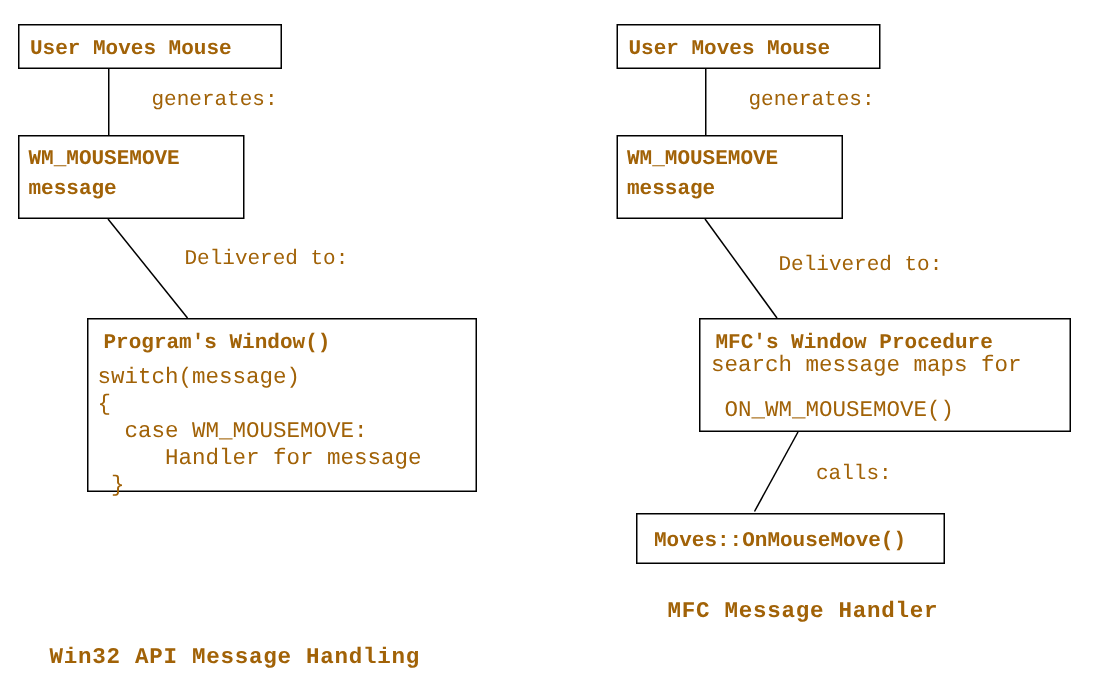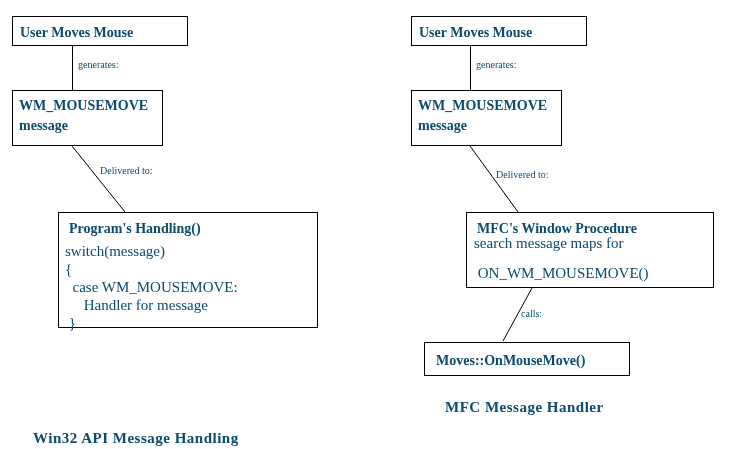--- a/index.html
+++ b/index.html
@@ -6,43 +6,44 @@
     margin: 0;
     padding: 0;
     background: #ffffff;
   }
   #canvas {
     position: relative;
     width: 729px;
     height: 449px;
     background: #ffffff;
     overflow: hidden;
-    font-family: Liberation Serif, serif;
-    color: #0c4a6e;
+    font-family: Liberation Mono, monospace;
+    color: #a16207;
   }
   .box {
     position: absolute;
     border: 1px solid #000000;
     background: #ffffff;
     box-sizing: border-box;
     padding: 0;
   }
   .box-line {
     position: absolute;
     white-space: pre;
     line-height: 1;
   }
   .bold {
     font-weight: bold;
   }
   .edge-label {
     position: absolute;
     white-space: pre;
     line-height: 1;
-    font-size: 10px;
+    font-size: 14px;
+    margin-left: 23px;
   }
   .caption {
     position: absolute;
     white-space: pre;
     line-height: 1;
     font-weight: bold;
     font-size: 15px;
     letter-spacing: 0.5px;
   }
   .connector {
@@ -77,21 +78,21 @@
     <div class="box-line bold t14" style="left:6px; top:28px;">message</div>
   </div>
 
   <svg class="connector" style="left:0px; top:0px; width:729px; height:449px;">
     <line x1="72" y1="146" x2="125" y2="212"></line>
   </svg>
 
   <div class="edge-label" style="left:100px; top:166px;">Delivered to:</div>
 
   <div class="box" style="left:58px; top:212px; width:260px; height:116px;">
-    <div class="box-line bold t14" style="left:10px; top:9px;">Program's Handling()</div>
+    <div class="box-line bold t14" style="left:10px; top:9px;">Program's Window()</div>
     <div class="box-line t13" style="left:6px; top:31px;">switch(message)</div>
     <div class="box-line t13" style="left:6px; top:49px;">{</div>
     <div class="box-line t13" style="left:6px; top:67px;">  case WM_MOUSEMOVE:</div>
     <div class="box-line t13" style="left:6px; top:85px;">     Handler for message</div>
     <div class="box-line t13" style="left:6px; top:103px;"> }</div>
   </div>
 
   <div class="caption" style="left:33px; top:398px;margin-top:33px;">Win32 API Message Handling</div>
 
   <div class="box" style="left:411px; top:16px; width:176px; height:30px;">

